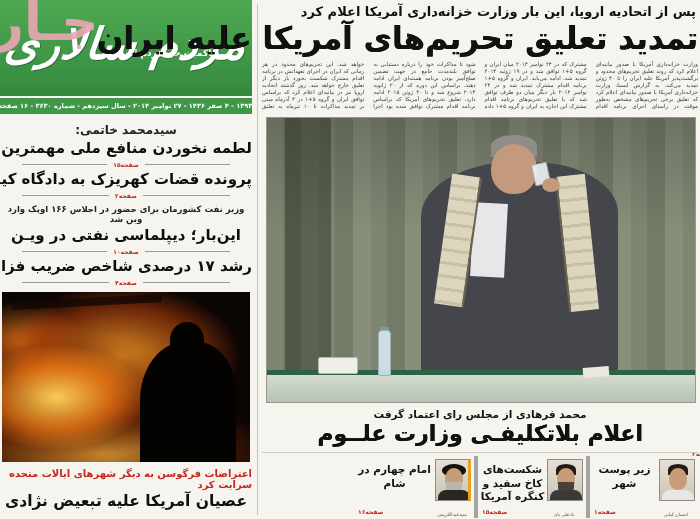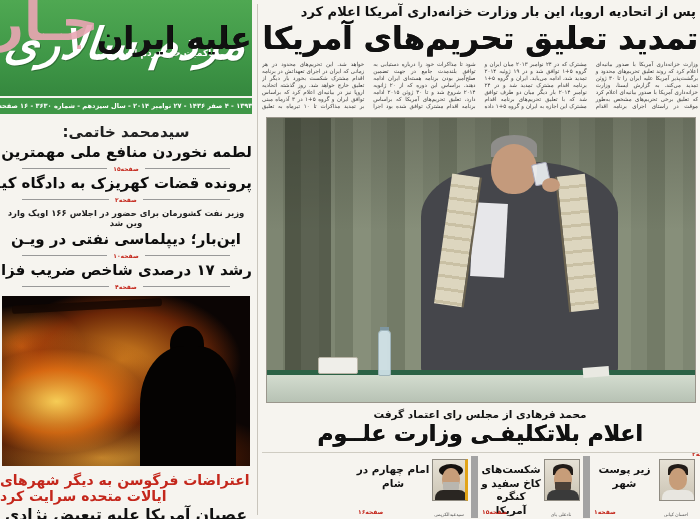--- a/index.html
+++ b/index.html
@@ -28,21 +28,21 @@
     position:absolute; top:-8px; left:-6px; color:#eba6b4; opacity:.9;
     font-size:52px; font-weight:bold; letter-spacing:-4px; pointer-events:none;
   }
   .datestrip {
     position:absolute; left:0; top:98px; width:252px; height:16px;
     background:#3f9747; color:#fff; font-size:6.6px; font-weight:bold;
     display:flex; align-items:center; justify-content:center; white-space:nowrap; overflow:hidden;
   }
   
   .leftcol { position:absolute; left:0; top:118px; width:252px; }
-  .kicker { text-align:center; font-size:15px; font-weight:bold; color:#222; margin-top:5px; }
+  .kicker { text-align:center; font-size:12px; font-weight:bold; color:#222; margin-top:5px; }
   .kicker.small { font-size:8.5px; }
   .lc-headline {
     text-align:center; font-size:15px; font-weight:bold; color:#0d0d0d;
     line-height:19px; margin-top:2px; letter-spacing:-0.3px; white-space:nowrap;
   }
   .sep { display:flex; align-items:center; justify-content:center; gap:6px; margin:3px 22px 2px; }
   .sep .dash { flex:1; border-top:1px solid #999; }
   .ref { color:#c4271c; font-size:6px; font-weight:bold; white-space:nowrap; }
   
   .firephoto {
@@ -50,21 +50,21 @@
     background:
       radial-gradient(ellipse 120px 70px at 22% 62%, rgba(255,214,90,.95), rgba(240,120,20,.75) 45%, rgba(120,40,5,.3) 75%, transparent 100%),
       radial-gradient(ellipse 150px 90px at 48% 38%, rgba(255,160,40,.85), rgba(200,70,10,.5) 55%, transparent 80%),
       radial-gradient(ellipse 90px 60px at 8% 30%, rgba(255,130,25,.8), transparent 70%),
       radial-gradient(ellipse 200px 60px at 40% 95%, rgba(255,180,60,.8), rgba(150,50,5,.4) 60%, transparent 90%),
       #0b0504;
   }
   .fire-beam { position:absolute; left:10px; top:6px; width:150px; height:8px; background:rgba(20,8,3,.8); transform:rotate(-3deg); border-radius:3px; }
   .sil-body { position:absolute; right:14px; bottom:-8px; width:96px; height:128px; background:#050302; border-radius:46% 40% 0 0; }
   .sil-head { position:absolute; right:46px; bottom:104px; width:34px; height:36px; background:#050302; border-radius:50% 50% 45% 45%; }
-  .ferg-kicker { text-align:left; color:#c4271c; font-size:14px; font-weight:bold; margin-top:6px; }
+  .ferg-kicker { text-align:right; color:#c4271c; font-size:10px; font-weight:bold; margin-top:6px; }
   .ferg-headline { text-align:center; font-size:15.5px; font-weight:bold; letter-spacing:-0.3px; margin-top:2px; white-space:nowrap; }
   
   .vrule { position:absolute; left:257px; top:4px; bottom:4px; width:1px; background:#c9c5bc; }
   .mainarea { position:absolute; left:262px; top:0; width:436px; height:519px; }
   .lead-kicker { position:absolute; top:4px; right:2px; font-size:13px; font-weight:bold; white-space:nowrap; }
   .lead-headline {
     position:absolute; top:20px; right:0; width:100%; text-align:left;
     font-size:31px; font-weight:bold; letter-spacing:-1.2px; white-space:nowrap;
     text-shadow:0.4px 0 0 #000;
   }
@@ -97,21 +97,21 @@
   .mp-tissue { position:absolute; left:12%; bottom:28px; width:40px; height:17px; background:#efeee9; border:1px solid #b9b5a7; border-radius:2px; }
   .mp-paper { position:absolute; right:20%; bottom:25px; width:26px; height:10px; background:#e9e9e2; transform:rotate(-4deg); }
   
   .cap-kicker { position:absolute; top:408px; right:0; width:100%; text-align:center; font-size:10.5px; font-weight:bold; }
   .cap-headline { position:absolute; top:421px; right:0; width:100%; text-align:center; font-size:22px; font-weight:bold; letter-spacing:1px; text-shadow:0.4px 0 0 #000; }
   .cap-ref { position:absolute; top:450px; left:430px; }
   .cap-rule { position:absolute; top:452px; left:0; width:436px; border-top:1px solid #cfccc2; }
   
   .bottomstrip { position:absolute; left:232px; top:456px; width:466px; height:62px; display:flex; direction:rtl; }
   .bitem { position:relative; display:flex; direction:rtl; align-items:flex-start; padding-top:3px; }
-  .bitem + .bitem { border-right:7px solid #a3a3a3;justify-content:flex-end; }
+  .bitem + .bitem { border-right:4px solid #a3a3a3;justify-content:flex-end; }
   .bphoto { position:relative; width:36px; height:42px; border:1px solid #8f8b82; background:linear-gradient(180deg,#e6e1d5,#cbc4b4); overflow:hidden; flex:none; margin-right:3px; }
   .bphoto.accent { border-right:3px solid #e2a418; }
   .p-hair { position:absolute; top:4px; left:8px; width:20px; height:11px; background:#221c18; border-radius:50% 50% 0 0; }
   .p-face { position:absolute; top:8px; left:9px; width:18px; height:22px; background:#c79d79; border-radius:50% 50% 46% 46%; }
   .p-shoulders { position:absolute; bottom:-3px; left:2px; width:32px; height:13px; background:#3a3a3a; border-radius:8px 8px 0 0; }
   .p-turban { background:#15110e; height:13px; width:24px; left:6px; border-radius:50%; }
   .p-beard { position:absolute; top:22px; left:10px; width:16px; height:12px; background:#b9b6af; border-radius:0 0 50% 50%; }
   .bmeta { position:absolute; bottom:1px; font-size:4.6px; color:#555; width:40px; text-align:center; }
   .btext { flex:1; text-align:center; font-size:10.5px; font-weight:bold; line-height:13.5px; padding:4px 2px 0; letter-spacing:-0.2px; }
   .bref { position:absolute; bottom:3px; right:auto; left:4px; }

